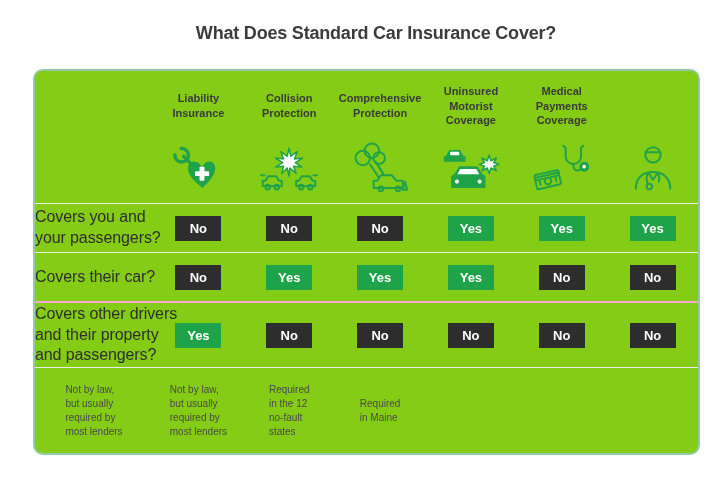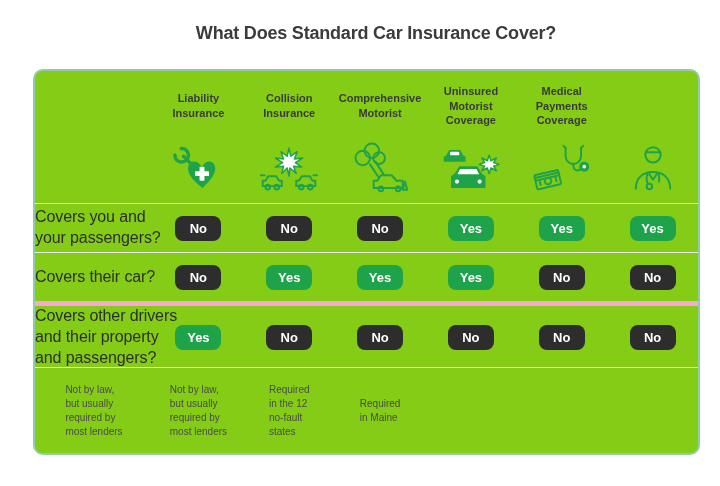--- a/index.html
+++ b/index.html
@@ -14,33 +14,33 @@
   }
   .card {
     position:absolute; left:33px; top:69px; width:667px; height:386px;
     border:2px solid var(--border-green); border-radius:10px; background:#84cc16;
     display:flex; flex-direction:column; overflow:hidden;
   }
   .grid-row { display:grid; grid-template-columns:118px repeat(6,1fr); align-items:center; }
   .row-titles { height:62px; padding-top:8px; }
   .row-icons  { height:70px; }
   .row-q1, .row-q2 { height:49px; border-top:1px solid #ececec; }
-  .row-q3 { height:66px; border-top:5px solid #f9a8d4; }
+  .row-q3 { height:66px; border-top:2px solid #f9a8d4; }
   .row-req { flex:1; border-top:1px solid #ececec; }
   .col-title {
     justify-self:center; text-align:center; white-space:pre;
     font-size:11px; font-weight:bold; color:#3a3a3a; line-height:1.32;
   }
   .q-label {
     padding-left:0; white-space:pre;
     font-size:16px; font-weight:normal; color:#2e2e2e; line-height:1.3; letter-spacing:-0.1px;
   }
   .badge {
     justify-self:center; min-width:46px; text-align:center;
-    padding:5px 10px; border-radius:8px;
+    padding:5px 10px; border-radius:0;
     color:#fff; font-size:13px; font-weight:bold;
   }
   .badge.no  { background:var(--dark); }
   .badge.yes { background:var(--green); }
   .req-text {
     justify-self:center; text-align:left; white-space:pre;
     font-size:10px; color:#4a4a4a; line-height:1.4;
   }
   .icon-cell { justify-self:center; }
   svg { display:block; }
@@ -55,23 +55,23 @@
 
 <div class="title">What Does Standard Car Insurance Cover?</div>
 
 <div class="card">
 
   <div class="grid-row row-titles">
     <div></div>
     <div class="col-title">Liability
 Insurance</div>
     <div class="col-title">Collision
-Insurance</div>
+Protection</div>
     <div class="col-title">Comprehensive
-Motorist</div>
+Protection</div>
     <div class="col-title">Uninsured
 Motorist
 Coverage</div>
     <div class="col-title">Medical
 Payments
 Coverage</div>
   </div>
 
   <div class="grid-row row-icons">
     <div></div>

